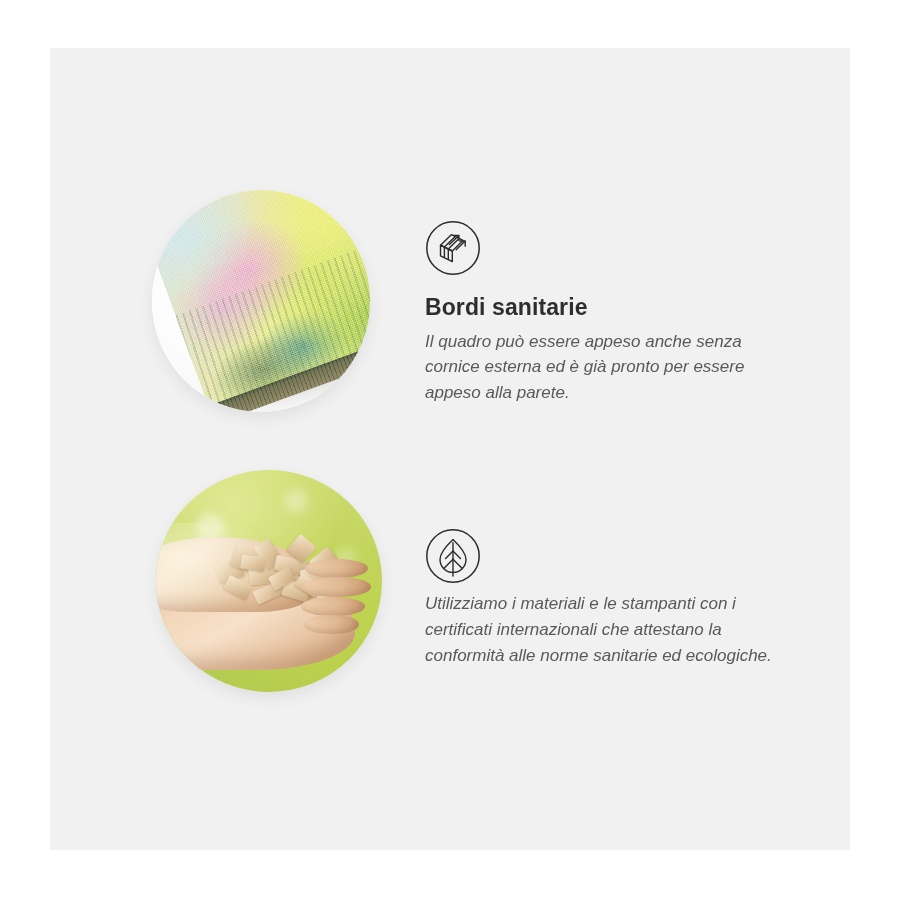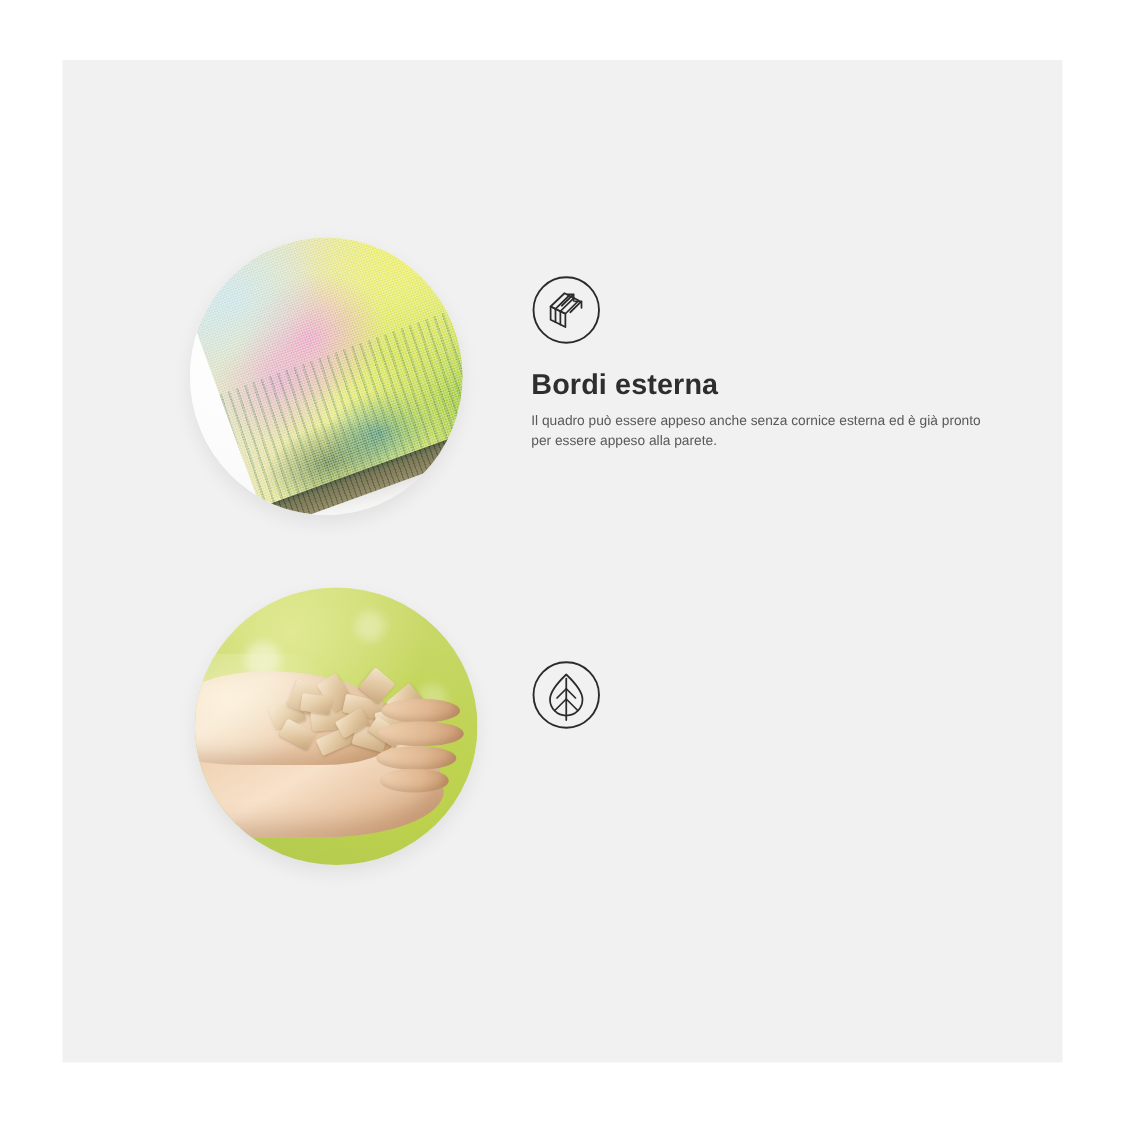--- a/index.html
+++ b/index.html
@@ -273,25 +273,26 @@
     font-size: 23px;
     font-weight: 600;
     line-height: 1.2;
     color: #2e2e2e;
     letter-spacing: 0.1px;
   }
 
   .feature-text {
     margin: 7px 0 0 0;
     font-family: "Liberation Sans", sans-serif;
-    font-size: 11px;
+    font-size: 17px;
     font-weight: 400;
     line-height: 1.52;
     color: #595959;
     width: 368px;
+    font-style: italic;
   }
 </style>
 </head>
 <body>
 
 <div class="page">
   <div class="panel">
 
     <div class="feature feature--edges">
 
@@ -320,21 +321,21 @@
               <path d="M15.5 25.2 L26.6 14.6 L38.0 20.4 L27.3 31.0 Z"></path>
               <path d="M19.4 27.1 L30.2 16.6"></path>
               <path d="M23.3 29.0 L34.0 18.5"></path>
               <path d="M24.4 24.6 L33.6 15.7"></path>
               <path d="M28.6 15.4 L33.9 15.4 L33.9 20.6"></path>
               <path d="M31.2 29.8 L39.9 21.3"></path>
               <path d="M35.0 21.0 L40.2 21.0 L40.2 26.2"></path>
             </g>
           </svg>
         </span>
-        <h2 class="feature-title">Bordi esterna</h2>
+        <h2 class="feature-title">Bordi sanitarie</h2>
         <p class="feature-text">Il quadro può essere appeso anche senza cornice esterna ed è già pronto per essere appeso alla parete.</p>
       </div>
     </div>
 
     <div class="feature feature--eco">
 
       <div class="photo photo--eco">
         <div class="grass-bg"></div>
         <div class="grass-bokeh"></div>
         <div class="hand-lower"></div>
@@ -371,17 +372,18 @@
             <g fill="none" stroke="#2b2b2b" stroke-width="1.4" stroke-linecap="round" stroke-linejoin="round">
               <path d="M28 11.6 C35.8 19.0 41.0 25.2 41.0 31.6 C41.0 38.8 35.2 44.4 28 44.4 C20.8 44.4 15.0 38.8 15.0 31.6 C15.0 25.2 20.2 19.0 28 11.6 Z"></path>
               <path d="M28 14.8 L28 48.0"></path>
               <path d="M28 23.0 L20.6 30.4"></path>
               <path d="M28 23.0 L35.4 30.4"></path>
               <path d="M28 31.2 L19.0 40.2"></path>
               <path d="M28 31.2 L37.0 40.2"></path>
             </g>
           </svg>
         </span>
+        <p class="feature-text">Utilizziamo i materiali e le stampanti con i certificati internazionali che attestano la conformità alle norme sanitarie ed ecologiche.</p>
       </div>
     </div>
 
   </div>
 </div>
 
 </body></html>

